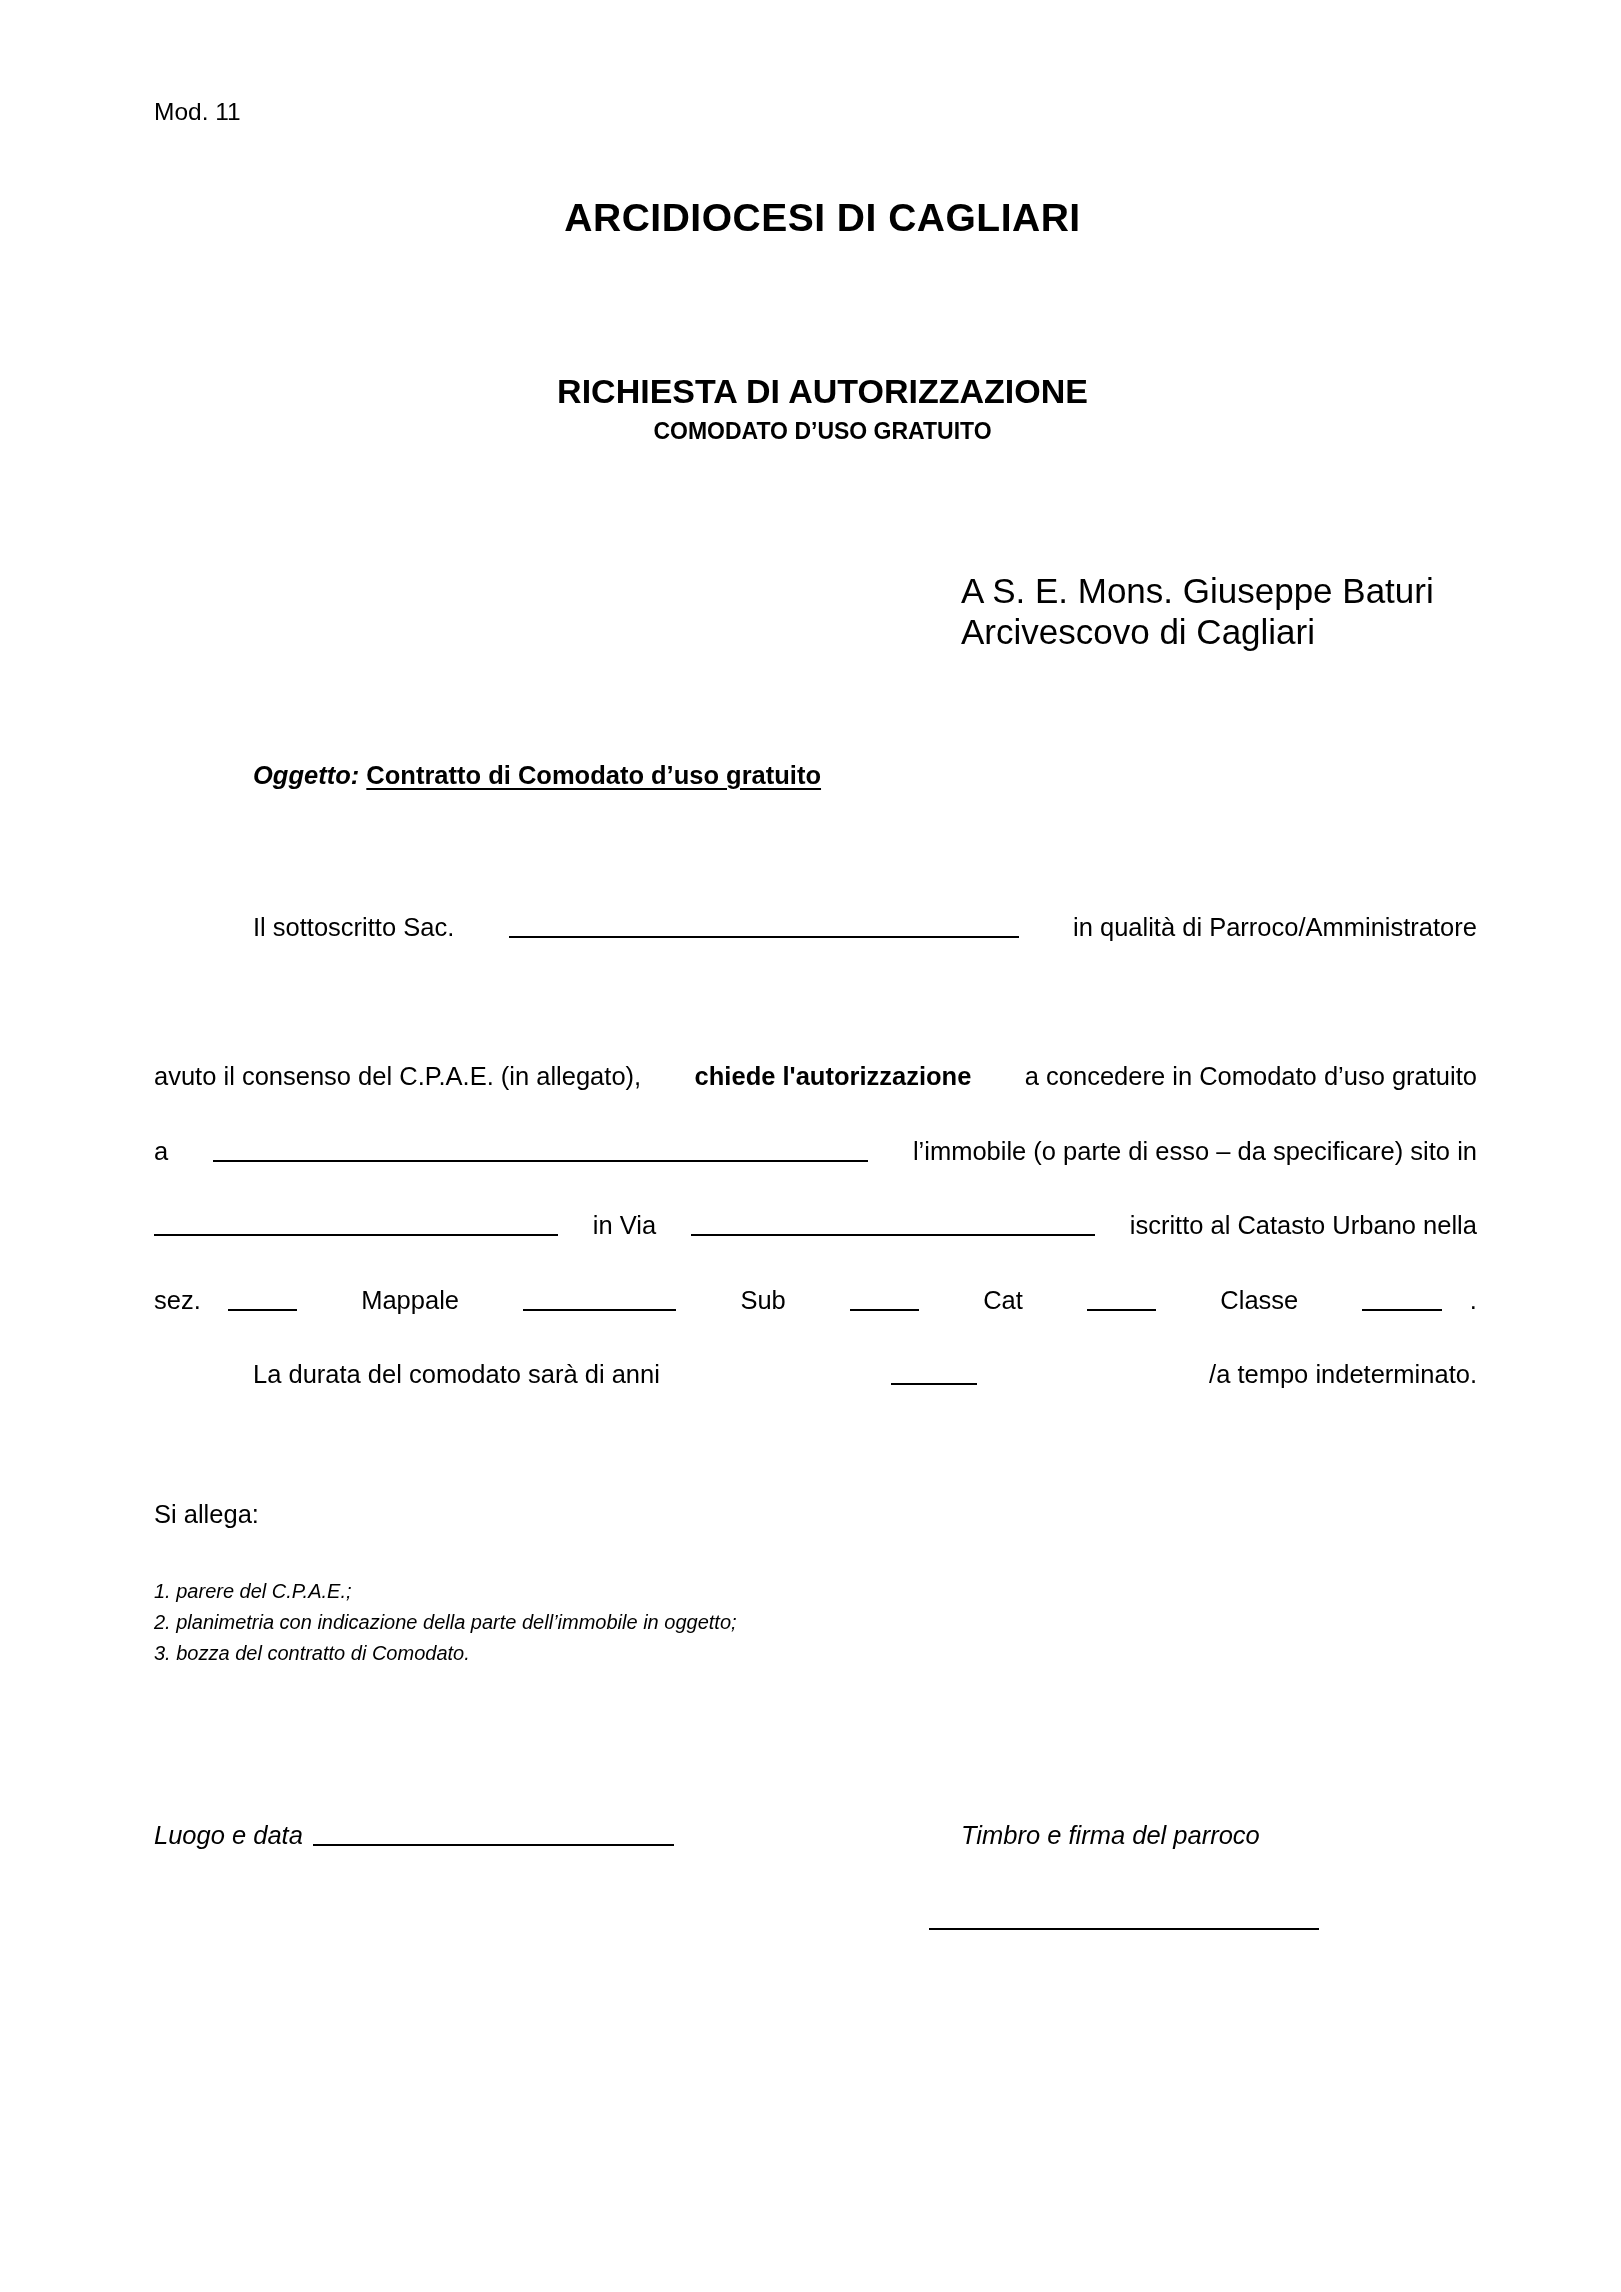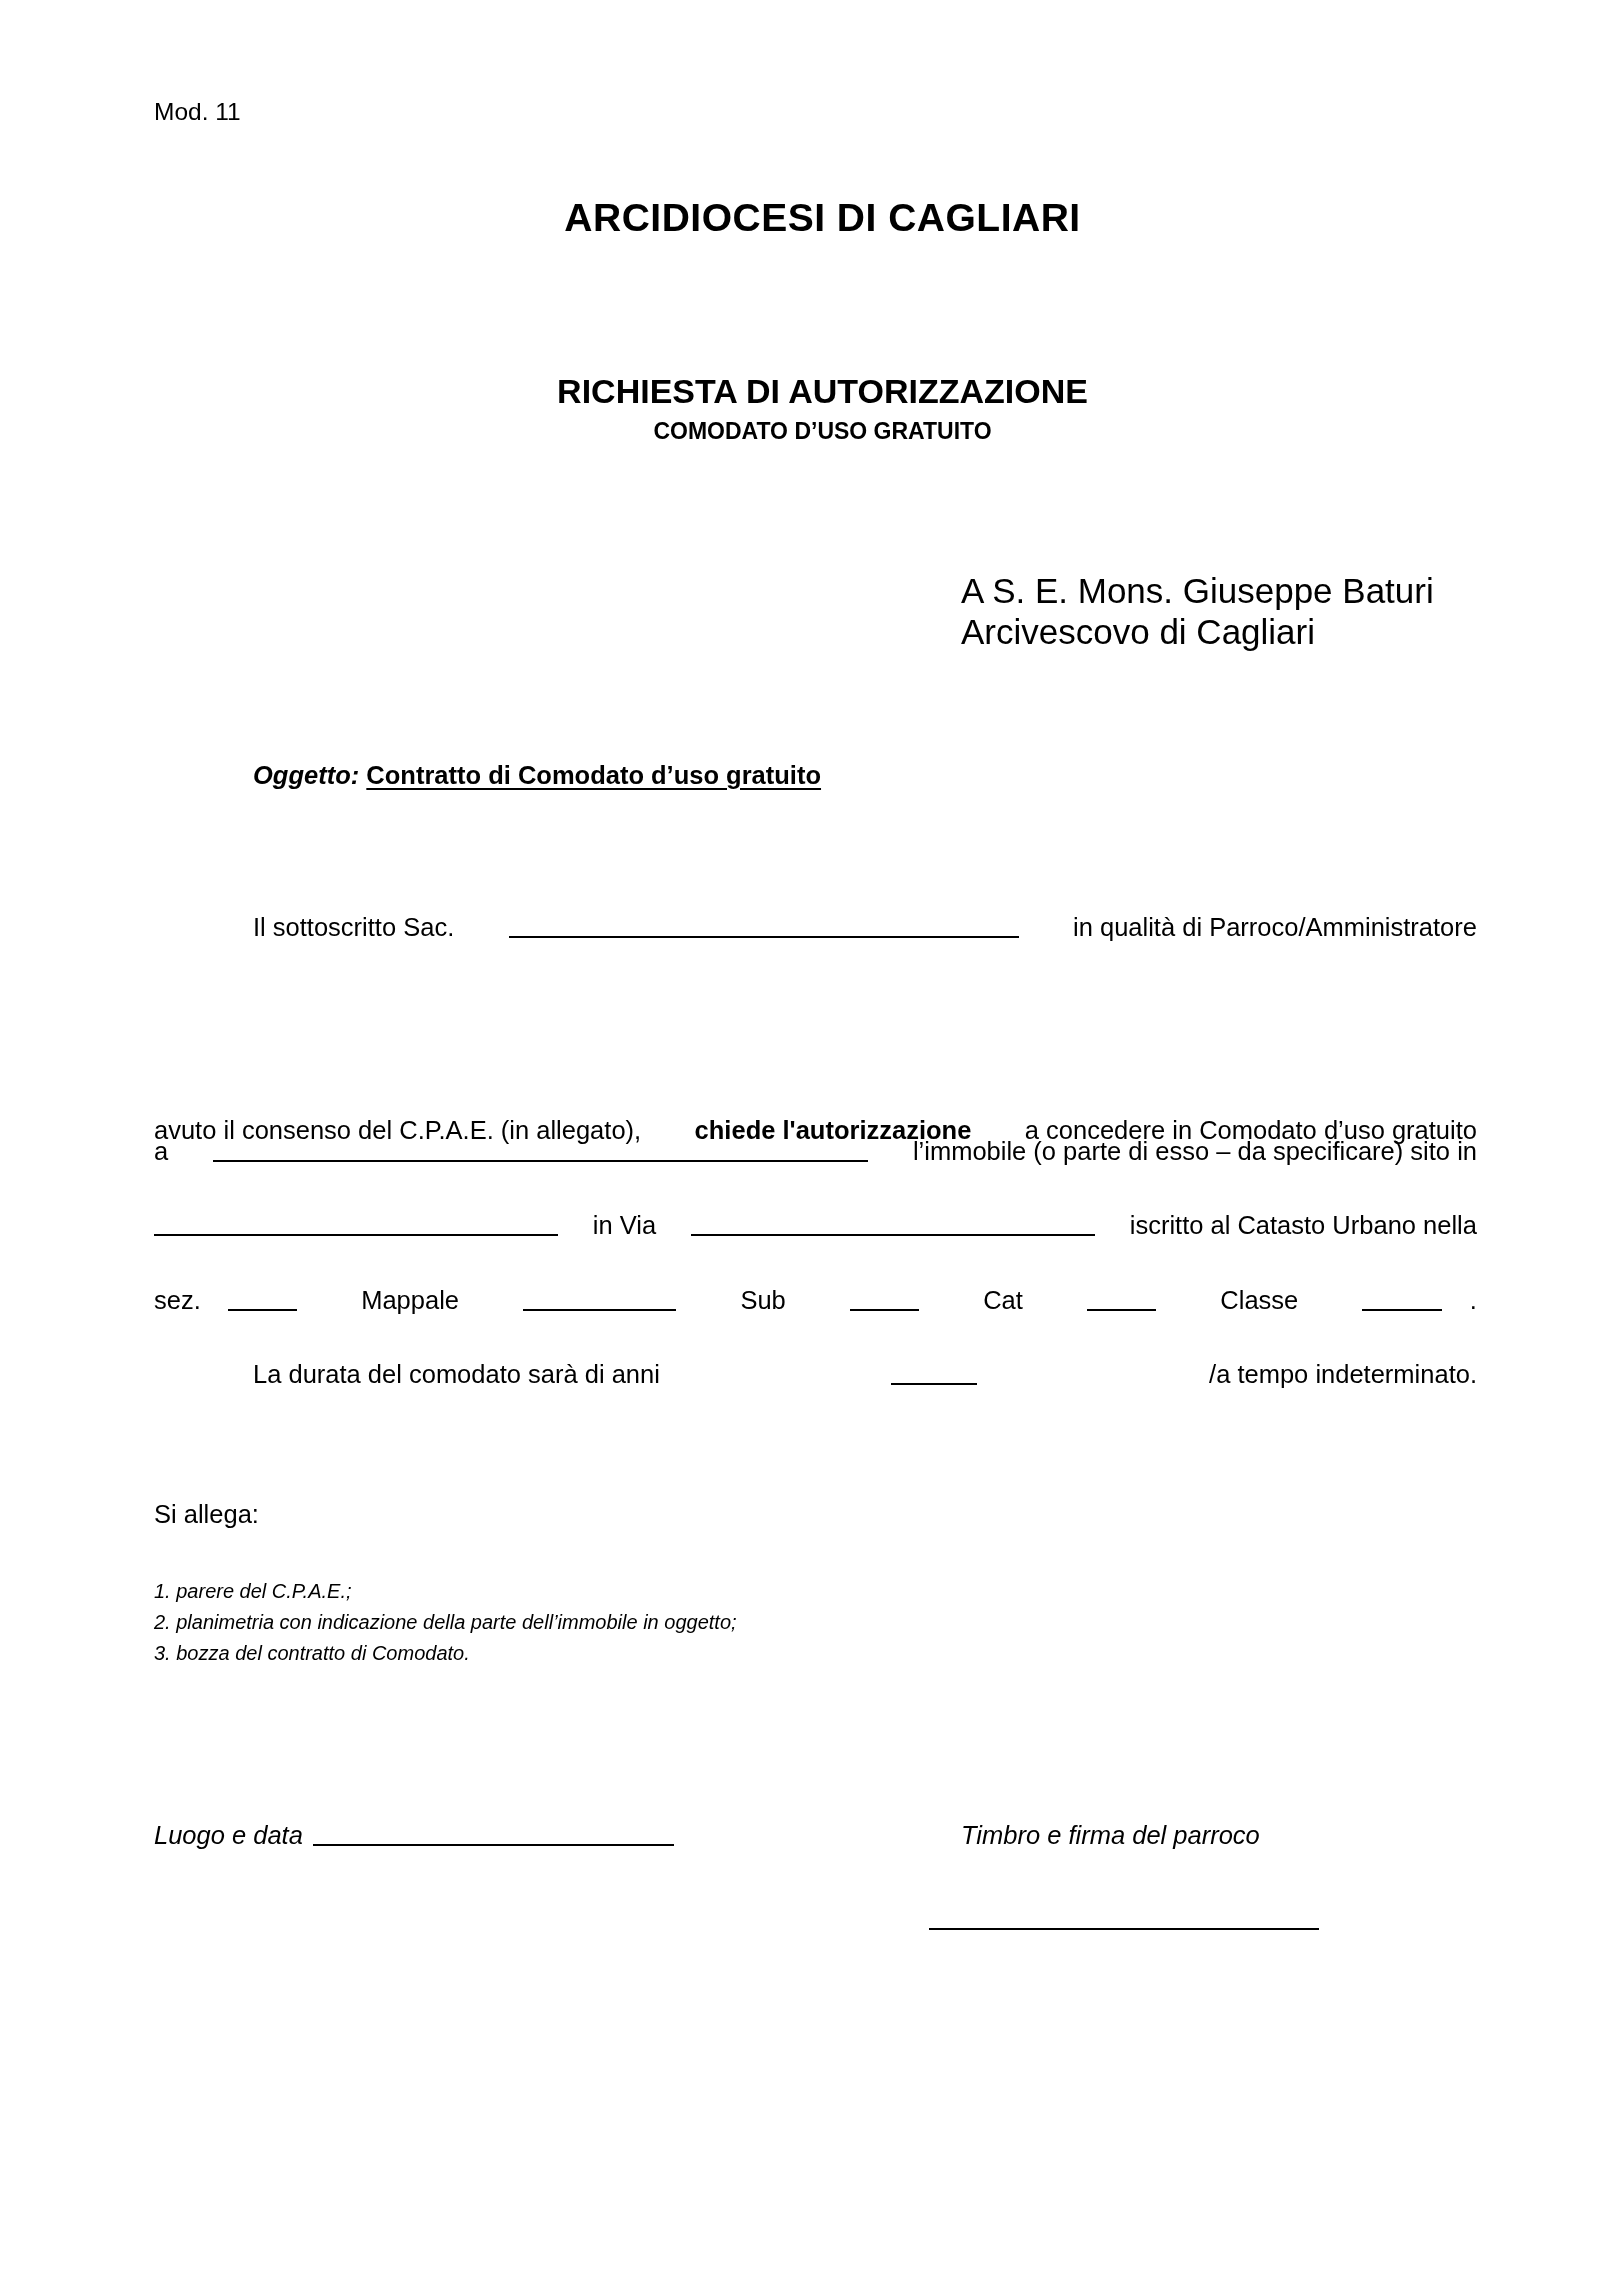--- a/index.html
+++ b/index.html
@@ -132,21 +132,21 @@
     <span class="text">Contratto di Comodato d’uso gratuito</span>
   </div>
 
   <div class="line indent sans para" style="top:913px;">
     <span>Il sottoscritto Sac.</span>
     <span class="blank" style="width:510px;"></span>
     <span>in qualità di Parroco/Amministratore</span>
   </div>
 
 
-  <div class="line sans para" style="top:1116px;">
+  <div class="line sans para" style="top:1062px;">
     <span>avuto il consenso del C.P.A.E. (in allegato),</span>
     <span class="bold">chiede l'autorizzazione</span>
     <span>a concedere in Comodato d’uso gratuito</span>
   </div>
 
   <div class="line sans para" style="top:1137px;">
     <span>a</span>
     <span class="blank" style="width:655px;"></span>
     <span>l’immobile (o parte di esso – da specificare) sito in</span>
   </div>

